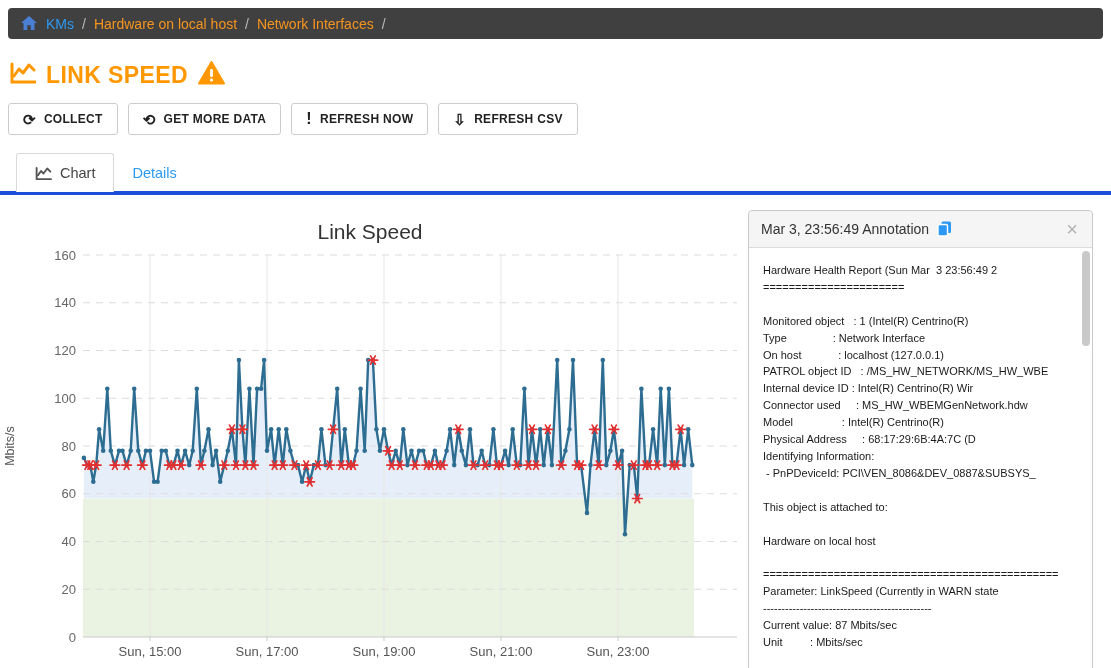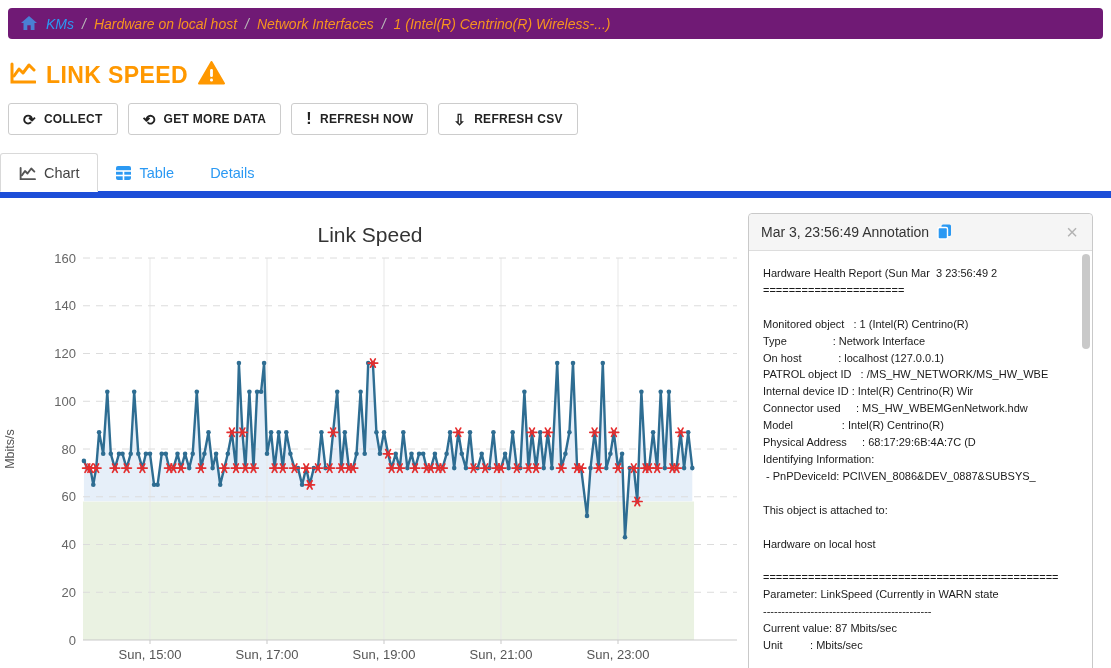--- a/index.html
+++ b/index.html
@@ -1,39 +1,39 @@
 <!DOCTYPE html>
 <html><head>
 <meta charset="utf-8">
 <style>
   * { box-sizing: border-box; margin: 0; padding: 0; }
   html,body { width:1111px; height:668px; background:#fff; overflow:hidden;
     font-family:"Liberation Sans", sans-serif; color:#333; }
 
   
-  .crumb-bar { margin:8px; height:31px; background:#701a75; border-radius:4px;
-    display:flex; align-items:center; padding:0 13px; font-size:14px;font-style:italic; }
+  .crumb-bar { margin:8px; height:31px; background:#404040; border-radius:4px;
+    display:flex; align-items:center; padding:0 13px; font-size:14px; }
   .crumb-bar .home { display:flex; align-items:center; margin-right:9px; }
   .crumb-item { text-decoration:none; cursor:pointer; white-space:nowrap; }
   .crumb-sep { color:#b9b9b9; margin:0 8px; }
 
   
   .title-row { display:flex; align-items:center; gap:10px; margin:22px 0 0 10px; }
   .page-title { color:#ff9800; font-size:23px; font-weight:bold; letter-spacing:.4px; }
 
   
   .toolbar { display:flex; gap:10px; margin:14px 0 0 8px; }
   .tbtn { display:flex; align-items:center; gap:8px; background:#fff; border:1px solid #ccc;
     border-radius:3px; padding:0 14px; height:32px; font-weight:bold; font-size:12px;
     color:#222; letter-spacing:.3px; cursor:pointer; font-family:inherit; }
   .tbtn .bicon { font-size:15px; font-weight:bold; line-height:1; }
   .tbtn .bicon.excl { font-size:16px; }
 
   
-  .tabs { display:flex; margin-top:18px; padding-left:0; border-bottom:7px solid #1d4ed8; }
+  .tabs { display:flex; margin-top:18px; padding-left:16px; border-bottom:4px solid #1d4ed8; }
   .tab { display:flex; align-items:center; gap:8px; padding:11px 18px 10px 18px;
     font-size:14.5px; color:#2b99f3; cursor:pointer; }
   .tab.active { color:#444; background:#fff; border:1px solid #d9d9d9; border-bottom:1px solid #fff;
     border-radius:3px 3px 0 0; margin-bottom:-1px; }
 
   
   .content { display:flex; }
   .chart-wrap { width:748px; }
   svg text { font-family:"Liberation Sans", sans-serif; }
 
@@ -70,21 +70,20 @@
         <path d="M8 0 L16 7 H13.5 V14 H9.7 V9.2 H6.3 V14 H2.5 V7 H0 Z" fill="#4a7fd4"></path>
       </svg>
   </span>
   <span id="crumb-items" style="display:flex;align-items:center;">
       <span class="crumb-item" style="color: rgb(43, 153, 243);">KMs</span>
       <span class="crumb-sep">/</span>
       <span class="crumb-item" style="color: rgb(247, 148, 30);">Hardware on local host</span>
       <span class="crumb-sep">/</span>
       <span class="crumb-item" style="color: rgb(247, 148, 30);">Network Interfaces</span>
       <span class="crumb-sep">/</span>
-      <span class="crumb-item" style="color: rgb(247, 148, 30);">1 (Intel(R) Centrino(R) Wireless-...)</span>
     </span>
 </div>
 
 <div class="title-row">
   <span>
     <svg width="26" height="24" viewBox="0 0 26 24">
       <path d="M2 3 V21 H25" stroke="#ff9800" stroke-width="3" fill="none" stroke-linecap="round"></path>
       <path d="M4 15 L9 8 L13 12 L19 4 L24 9" stroke="#ff9800" stroke-width="3" fill="none" stroke-linejoin="round" stroke-linecap="round"></path>
     </svg>
   </span>
@@ -117,29 +116,20 @@
   </button>
 </div>
 
 <div class="tabs">
   <div class="tab active">
     <svg width="17" height="15" viewBox="0 0 26 24">
       <path d="M2 3 V21 H25" stroke="#555" stroke-width="3" fill="none" stroke-linecap="round"></path>
       <path d="M4 15 L9 8 L13 12 L19 4 L24 9" stroke="#555" stroke-width="3" fill="none" stroke-linejoin="round" stroke-linecap="round"></path>
     </svg>
     <span>Chart</span>
-  </div>
-  <div class="tab">
-    <svg width="15" height="14" viewBox="0 0 15 14">
-      <rect x="0" y="0" width="15" height="14" rx="2" fill="#2b99f3"></rect>
-      <line x1="0" y1="5" x2="15" y2="5" stroke="#fff" stroke-width="1.6"></line>
-      <line x1="0" y1="9.5" x2="15" y2="9.5" stroke="#fff" stroke-width="1.6"></line>
-      <line x1="7.5" y1="5" x2="7.5" y2="14" stroke="#fff" stroke-width="1.6"></line>
-    </svg>
-    <span>Table</span>
   </div>
   <div class="tab">
     <span>Details</span>
   </div>
 </div>
 
 <div class="content">
   <div class="chart-wrap">
     <svg id="chart-svg" width="748" height="458" viewBox="0 0 748 458" style="margin-top:14px;">
         <rect x="83" y="289.525" width="611.0500000000001" height="138.47500000000002" fill="#eaf2e2"></rect>

